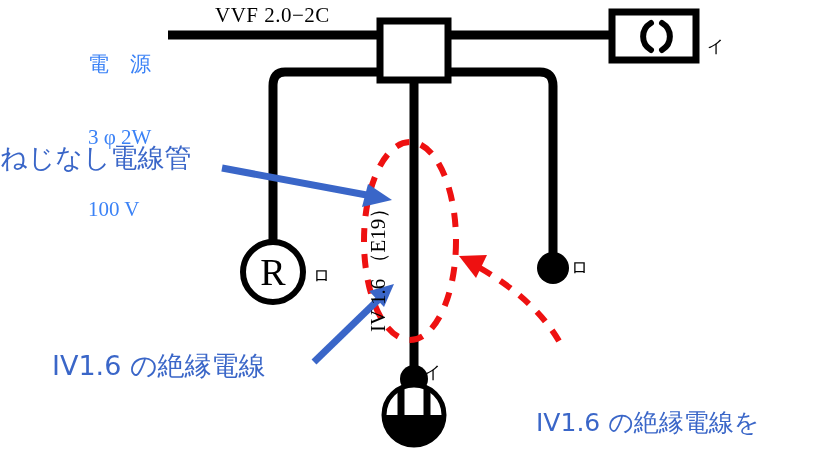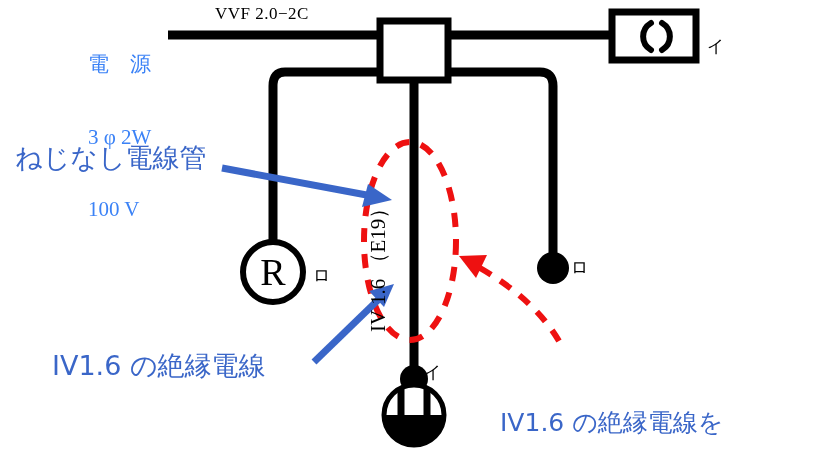--- a/index.html
+++ b/index.html
@@ -34,21 +34,21 @@
     top: 4px;
     font-family: "Liberation Serif", "DejaVu Serif", serif;
     font-size: 21px;
     color: #3b82f6;
     line-height: 1.15;
   }
   #source-label .ln { display: block; white-space: pre; }
   #cable-label {
     left: 215px;
     top: 5px;
-    font-size: 17px;
+    font-size: 21px;
     color: #000;
     letter-spacing: 0.5px;
   }
   
   .kana {
     font-family: "DejaVu Sans", "Liberation Sans", sans-serif;
     font-size: 17px;
     color: #000;
   }
   #kana-switch  { left: 707px; top: 38px; }
@@ -75,35 +75,34 @@
 
   
   .anno-blue {
     color: #3a66c8;
     font-family: "DejaVu Sans", "Liberation Sans", sans-serif;
   }
   #anno-conduit {
     left: 0px;
     top: 144px;
     font-size: 27px;
-    padding-left: 15px;
   }
   #anno-wire {
     left: 52px;
     top: 352px;
     font-size: 27px;
     text-align: right;
   }
   #anno-explain {
     left: 500px;
     top: 343px;
     font-size: 25px;
     line-height: 1.28;
   }
-  #anno-explain .ln { display: block; white-space: pre; }
+  #anno-explain .ln { display: block; white-space: pre; margin-left: 36px; }
 </style>
 </head>
 <body>
 
 <div id="stage">
 
   <svg id="diagram-svg" viewBox="0 0 824 468">
 
     <g stroke="#000000" fill="none" stroke-linecap="butt">
 

